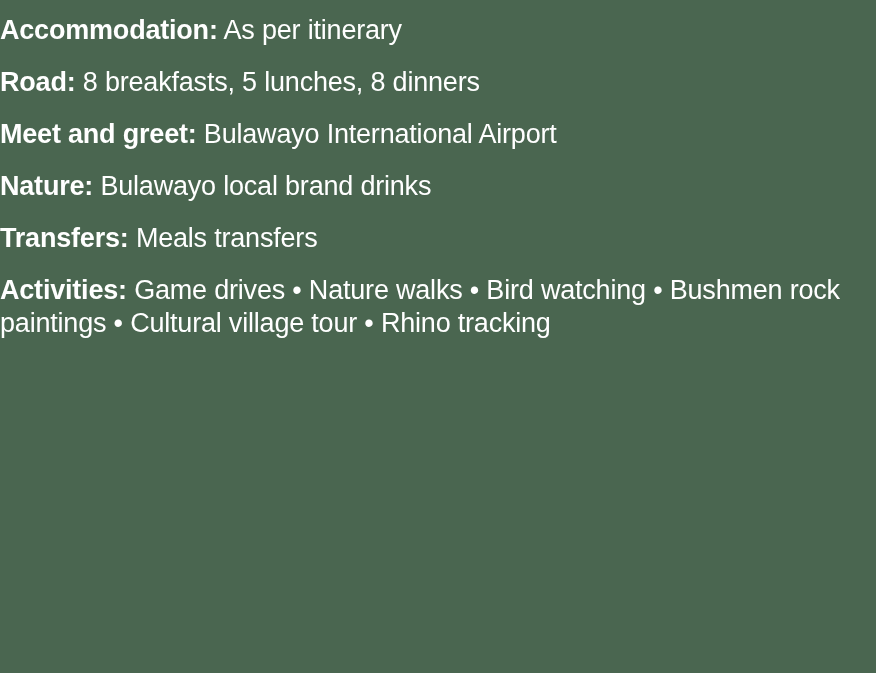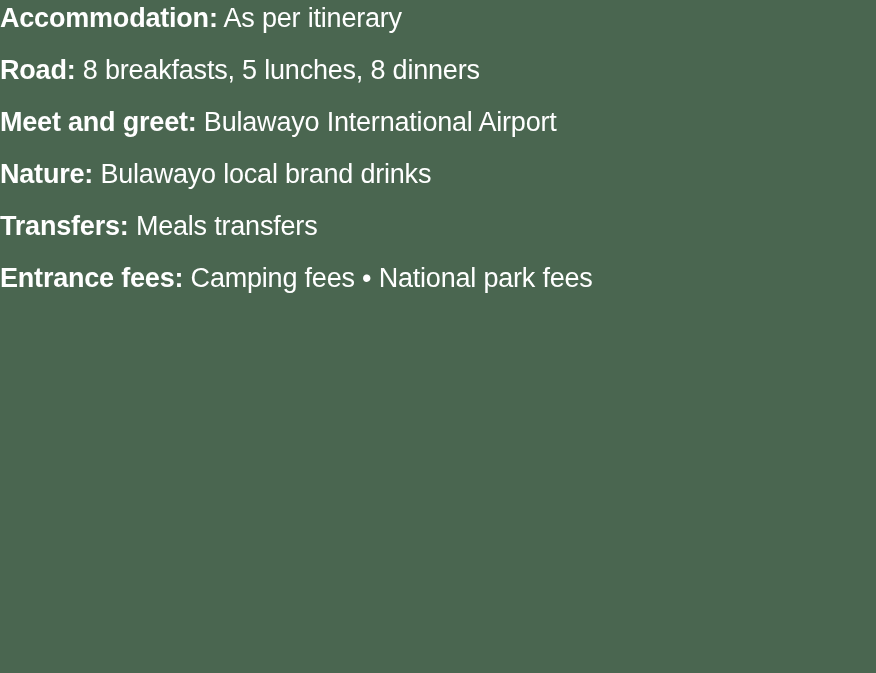--- a/index.html
+++ b/index.html
@@ -24,21 +24,21 @@
   }
   .row {
     color: #ffffff;
     font-size: 27px;
     line-height: 1.22;
     letter-spacing: -0.2px;
     margin: 0 0 19px 0;
     padding: 0;
   }
   .row:first-child {
-    margin-top: 2px;
+    margin-top: 14px;
   }
   .label {
     font-weight: bold;
   }
   .value {
     font-weight: normal;
   }
   .spacer {
     flex: 1 1 auto;
   }
@@ -66,21 +66,21 @@
   <p class="row">
     <span class="label">Nature:</span>
     <span class="value">Bulawayo local brand drinks</span>
   </p>
 
   <p class="row">
     <span class="label">Transfers:</span>
     <span class="value">Meals transfers</span>
   </p>
 
+  <p class="row">
+    <span class="label">Activities:</span>
+    <span class="value"> Game drives • Nature walks • Bird watching • Bushmen rock paintings •  Cultural village tour • Rhino tracking</span>
+  </p>
 
-  <p class="row">
-    <span class="label">Entrance fees:</span>
-    <span class="value">Camping fees • National park fees</span>
-  </p>
 
 
   <div class="spacer"></div>
 </div>
 
 </body></html>

